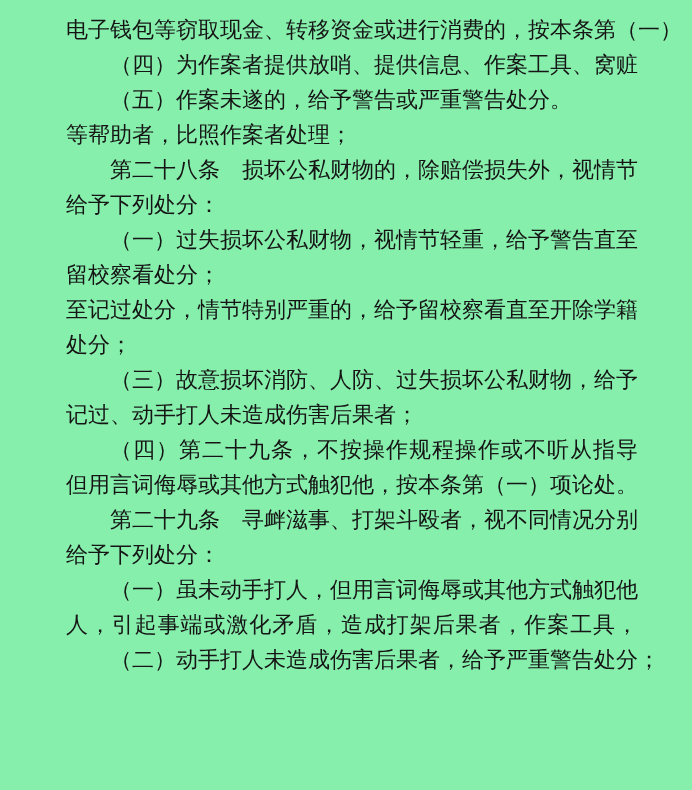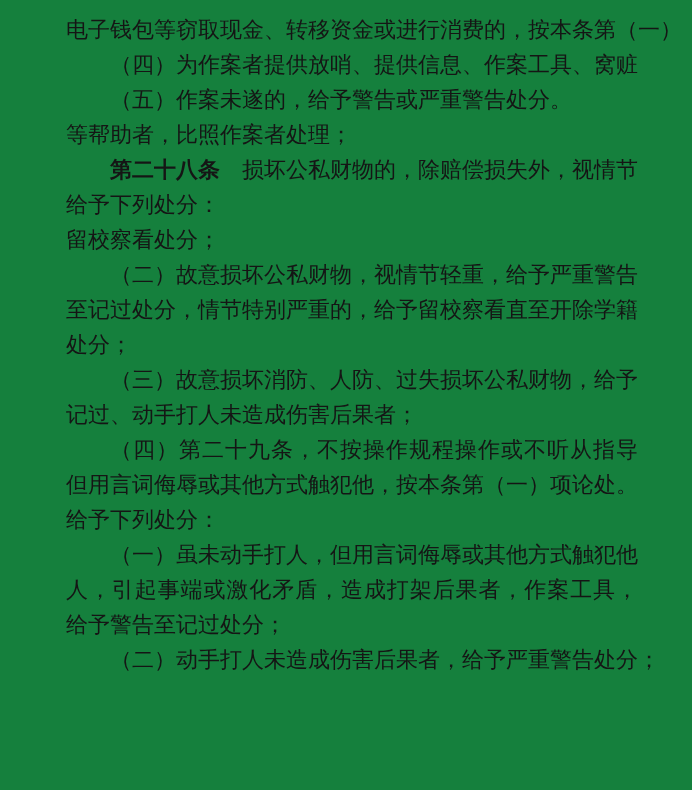--- a/index.html
+++ b/index.html
@@ -11,61 +11,61 @@
     height: 790px;
     background: #ffffff;
     overflow: hidden;
     font-family: "Liberation Serif", "DejaVu Serif", serif;
   }
   .page {
     box-sizing: border-box;
     width: 692px;
     height: 790px;
     padding: 12px 54px 0 66px;
-    background: #15803d;
+    background: #86efac;
   }
   .line {
     font-size: 22px;
     line-height: 35px;
     height: 35px;
     color: #151515;
     white-space: nowrap;
     text-align: justify;
     text-justify: inter-character;
   }
   .line.fill {
     text-align-last: justify;
   }
   .line.indent {
     text-indent: 2em;
   }
   .head {
-    font-weight: 700;
+    font-weight: 400;
   }
   .gap {
     display: inline-block;
     width: 1em;
   }
 </style>
 </head>
 <body>
 
 <div class="page">
     <div class="line fill"><span>电子钱包等窃取现金、转移资金或进行消费的，按本条第（一）</span></div>
     <div class="line indent fill"><span>（四）为作案者提供放哨、提供信息、作案工具、窝赃</span></div>
     <div class="line indent"><span>（五）作案未遂的，给予警告或严重警告处分。</span></div>
     <div class="line"><span>等帮助者，比照作案者处理；</span></div>
     <div class="line indent fill"><span class="head">第二十八条</span><span class="gap"></span><span>损坏公私财物的，除赔偿损失外，视情节</span></div>
     <div class="line"><span>给予下列处分：</span></div>
+    <div class="line indent fill"><span>（一）过失损坏公私财物，视情节轻重，给予警告直至</span></div>
     <div class="line"><span>留校察看处分；</span></div>
-    <div class="line indent fill"><span>（二）故意损坏公私财物，视情节轻重，给予严重警告</span></div>
     <div class="line fill"><span>至记过处分，情节特别严重的，给予留校察看直至开除学籍</span></div>
     <div class="line"><span>处分；</span></div>
     <div class="line indent fill"><span>（三）故意损坏消防、人防、过失损坏公私财物，给予</span></div>
     <div class="line"><span>记过、动手打人未造成伤害后果者；</span></div>
     <div class="line indent fill"><span>（四）第二十九条，不按操作规程操作或不听从指导</span></div>
     <div class="line"><span>但用言词侮辱或其他方式触犯他，按本条第（一）项论处。</span></div>
+    <div class="line indent fill"><span class="head">第二十九条</span><span class="gap"></span><span>寻衅滋事、打架斗殴者，视不同情况分别</span></div>
     <div class="line"><span>给予下列处分：</span></div>
     <div class="line indent fill"><span>（一）虽未动手打人，但用言词侮辱或其他方式触犯他</span></div>
     <div class="line fill"><span>人，引起事端或激化矛盾，造成打架后果者，作案工具，</span></div>
-    <div class="line"><span>给予警告至记过处分；</span></div>
     <div class="line indent"><span>（二）动手打人未造成伤害后果者，给予严重警告处分；</span></div>
   </div>
 
 </body></html>

